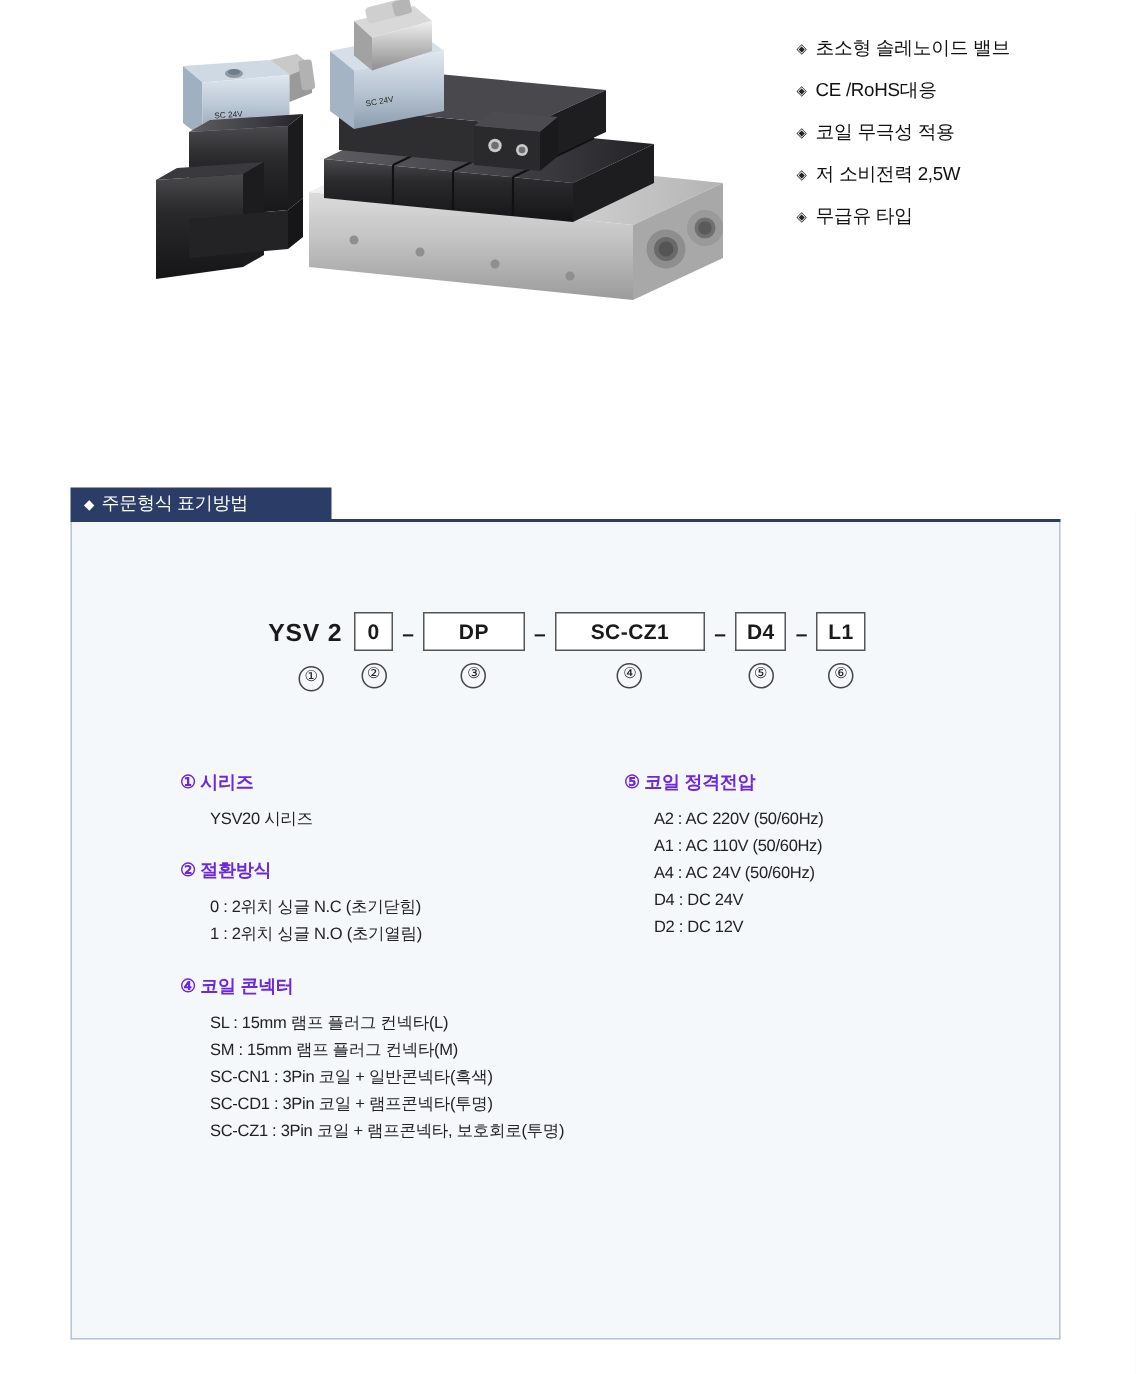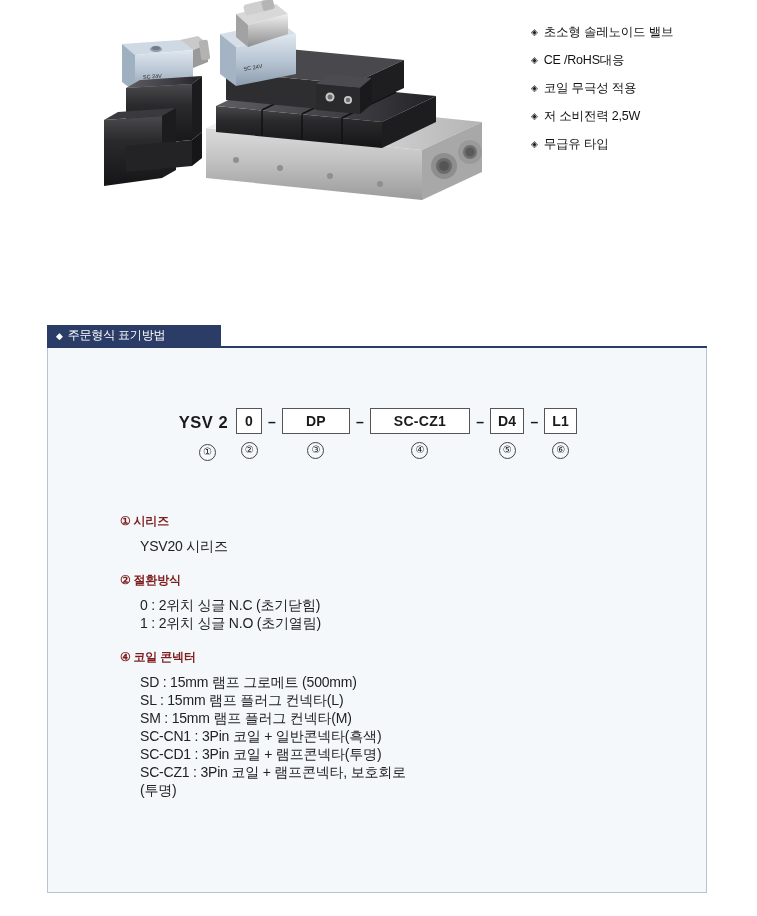--- a/index.html
+++ b/index.html
@@ -164,27 +164,27 @@
     position: absolute;
     top: 0;
   }
   .legend-col.left { left: 72px; width: 300px; }
   .legend-col.right { left: 368px; width: 280px; }
 
   .legend-group { margin-bottom: 17px; }
   .legend-head {
     font-size: 12px;
     font-weight: bold;
-    color: #7f1d1d;
+    color: #6d28d9;
     letter-spacing: -0.2px;
     margin-bottom: 7px;
   }
   .legend-head .num { margin-right: 3px; }
   .legend-line {
-    font-size: 14px;
+    font-size: 11px;
     color: #222;
     letter-spacing: -0.2px;
     margin-left: 20px;
     line-height: 18px;
   }
 
   
   .photo-svg { display: block; }
 </style>
 </head>
@@ -420,31 +420,40 @@
           </div>
           <div class="legend-line">0 : 2위치 싱글 N.C (초기닫힘)</div>
           <div class="legend-line">1 : 2위치 싱글 N.O (초기열림)</div>
         </div>
 
 
         <div class="legend-group">
           <div class="legend-head">
             <span class="num">④</span><span>코일 콘넥터</span>
           </div>
-          <div class="legend-line">SD : 15mm 램프 그로메트 (500mm)</div>
           <div class="legend-line">SL : 15mm 램프 플러그 컨넥타(L)</div>
           <div class="legend-line">SM : 15mm 램프 플러그 컨넥타(M)</div>
           <div class="legend-line">SC-CN1 : 3Pin 코일 + 일반콘넥타(흑색)</div>
           <div class="legend-line">SC-CD1 : 3Pin 코일 + 램프콘넥타(투명)</div>
           <div class="legend-line">SC-CZ1 : 3Pin 코일 + 램프콘넥타, 보호회로(투명)</div>
         </div>
 
       </div>
 
       <div class="legend-col right">
 
+        <div class="legend-group">
+          <div class="legend-head">
+            <span class="num">⑤</span><span>코일 정격전압</span>
+          </div>
+          <div class="legend-line">A2 : AC 220V (50/60Hz)</div>
+          <div class="legend-line">A1 : AC 110V (50/60Hz)</div>
+          <div class="legend-line">A4 : AC 24V (50/60Hz)</div>
+          <div class="legend-line">D4 : DC 24V</div>
+          <div class="legend-line">D2 : DC 12V</div>
+        </div>
 
 
       </div>
 
     </div>
   </div>
 </div>
 
 </body></html>

